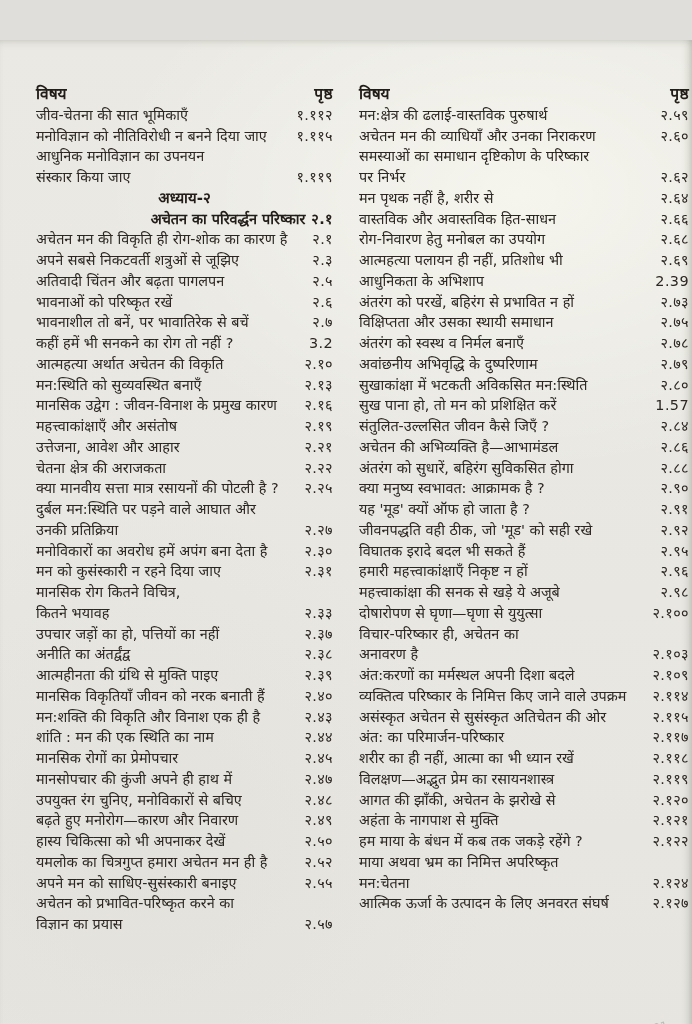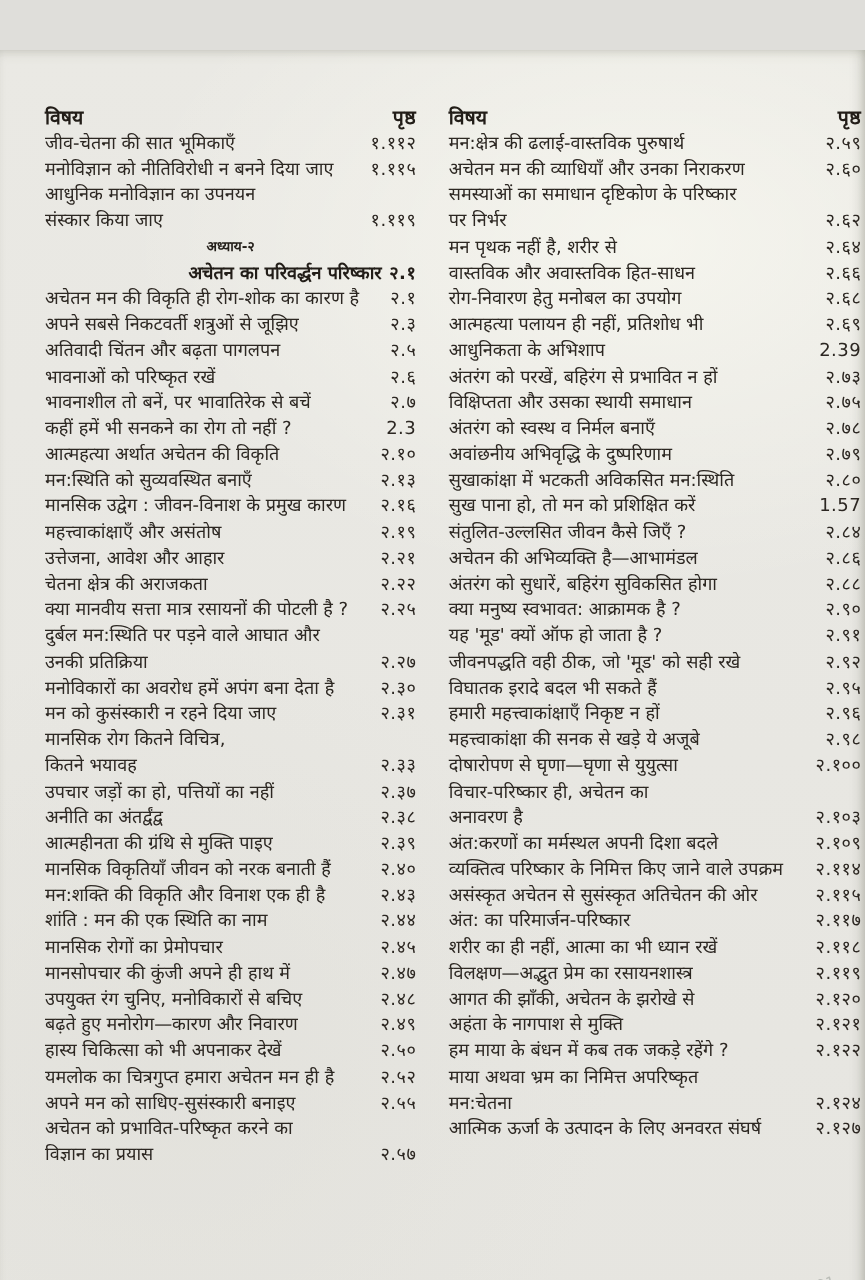--- a/index.html
+++ b/index.html
@@ -26,21 +26,21 @@
   .col-left{left:36px;width:297px;}
   .col-right{left:359px;width:330px;}
   .row{
     display:flex;justify-content:space-between;align-items:baseline;
     height:20.75px;line-height:20.75px;
     font-size:14.4px;white-space:nowrap;
   }
   .row .title{flex:0 1 auto;min-width:0;}
   .row .pg{flex:0 0 auto;margin-left:6px;letter-spacing:0.4px;}
   .row.hdr{font-weight:bold;font-size:15.5px;color:#221d18;}
-  .row.chapter{justify-content:center;font-weight:bold;font-size:11px;color:#221d18;}
+  .row.chapter{justify-content:center;font-weight:bold;font-size:15px;color:#221d18;}
   .row.bold{font-weight:bold;color:#221d18;justify-content:flex-end;}
   .folio{
     position:absolute;left:37px;top:986px;
     font-weight:bold;font-size:15.5px;color:#22201c;letter-spacing:1px;
   }
   .corner-mark{
     position:absolute;right:24px;top:980px;
     font-size:12px;color:#b7bab4;transform:rotate(-14deg);opacity:0.9;
   }
   .page-curl{
@@ -96,21 +96,21 @@
       <div class="row">
         <span class="title">भावनाओं को परिष्कृत रखें</span>
         <span class="pg">२.६</span>
       </div>
       <div class="row">
         <span class="title">भावनाशील तो बनें, पर भावातिरेक से बचें</span>
         <span class="pg">२.७</span>
       </div>
       <div class="row">
         <span class="title">कहीं हमें भी सनकने का रोग तो नहीं ?</span>
-        <span class="pg">2.3</span>
+        <span class="pg">3.2</span>
       </div>
       <div class="row">
         <span class="title">आत्महत्या अर्थात अचेतन की विकृति</span>
         <span class="pg">२.१०</span>
       </div>
       <div class="row">
         <span class="title">मन:स्थिति को सुव्यवस्थित बनाएँ</span>
         <span class="pg">२.१३</span>
       </div>
       <div class="row">

